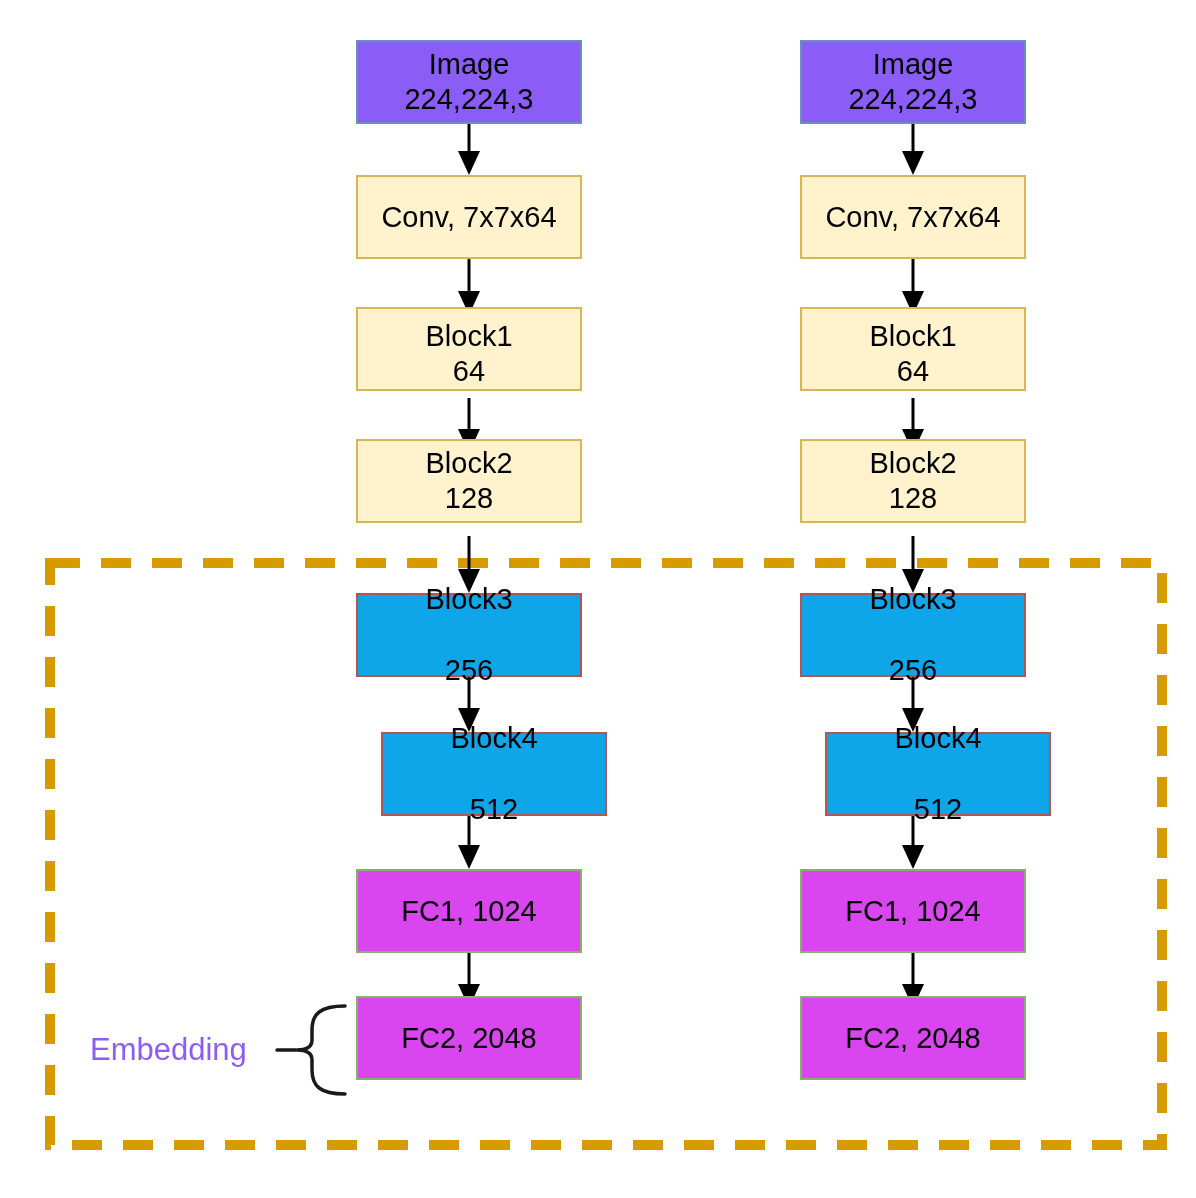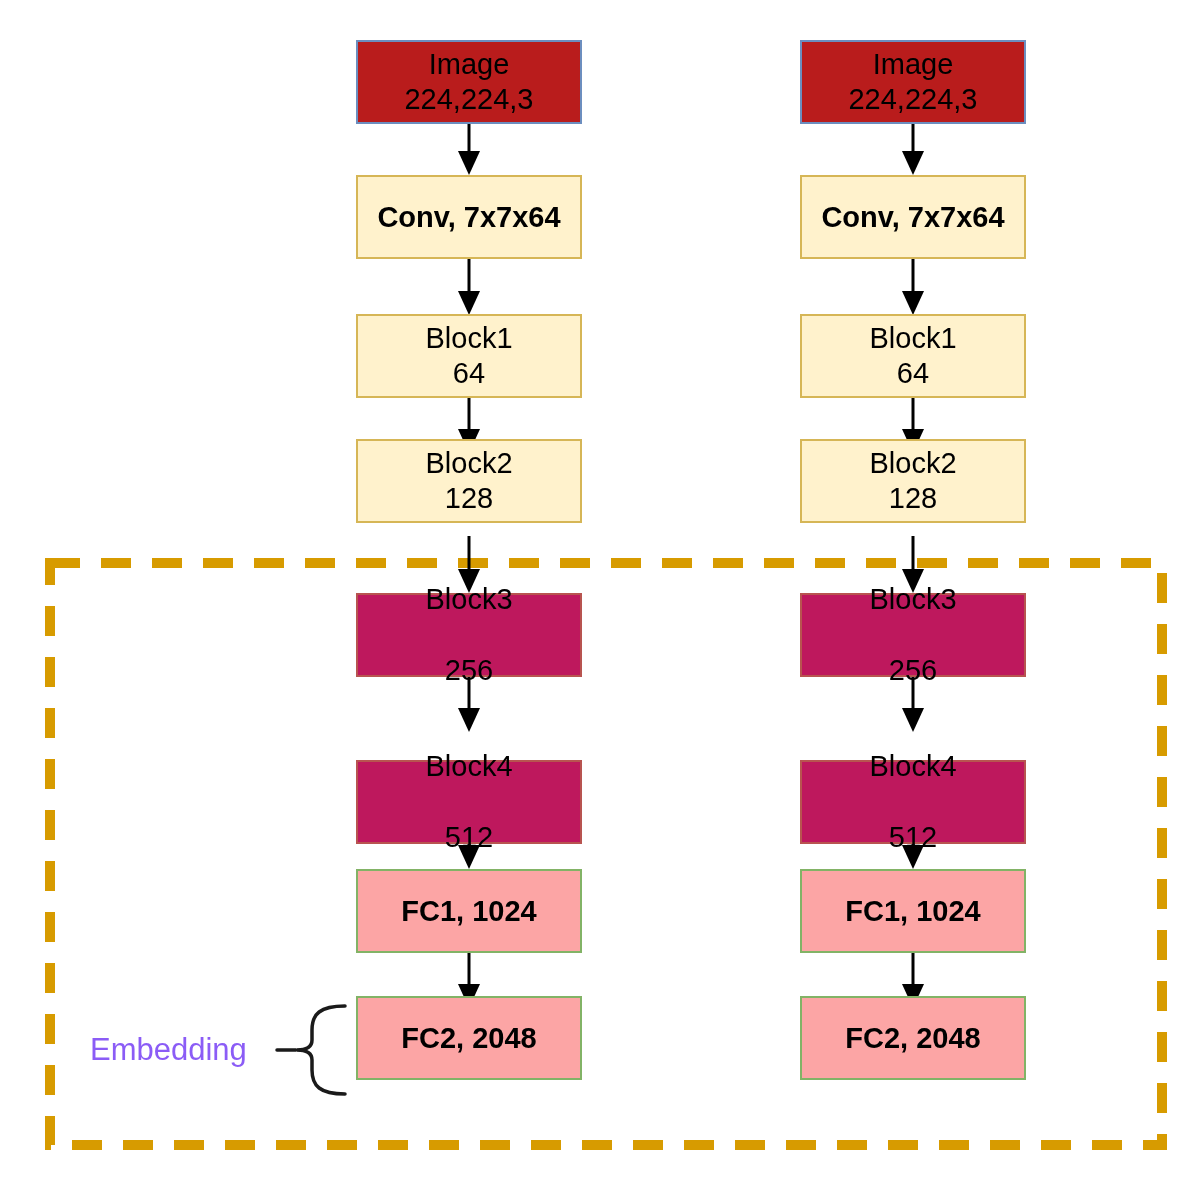--- a/index.html
+++ b/index.html
@@ -24,32 +24,32 @@
     box-sizing: border-box;
     display: flex;
     flex-direction: column;
     align-items: center;
     justify-content: center;
     text-align: center;
     font-size: 29px;
     line-height: 35px;
     color: #000000;
   }
-  .c-blue   { background: #b91c1c; border-color: #6C8EBF; }
+  .c-blue   { background: #8b5cf6; border-color: #6C8EBF; }
   .c-yellow { background: #FFF2CC; border-color: #D6B656; }
-  .c-red    { background: #be185d; border-color: #B85450; gap: 36px; }
-  .c-green  { background: #fca5a5; border-color: #82B366; font-weight: bold; }
+  .c-red    { background: #0ea5e9; border-color: #B85450; gap: 36px; }
+  .c-green  { background: #d946ef; border-color: #82B366; }
   .col-l { left: 356px; }
   .col-r { left: 800px; }
   .r1 { top: 40px; }
-  .r2 { top: 175px; font-weight: bold; }
-  .r3 { top: 314px; }
+  .r2 { top: 175px; }
+  .r3 { top: 307px; justify-content: flex-end; }
   .r4 { top: 439px; }
   .r5 { top: 593px; }
-  .r6 { top: 760px; }
+  .r6 { top: 732px; margin-left: 25px; }
   .r7 { top: 869px; }
   .r8 { top: 996px; }
   #shared-weights-label {
     position: absolute;
     left: 82px;
     top: 589px;
     width: 220px;
     font-size: 43px;
     line-height: 54px;
     text-align: center;

